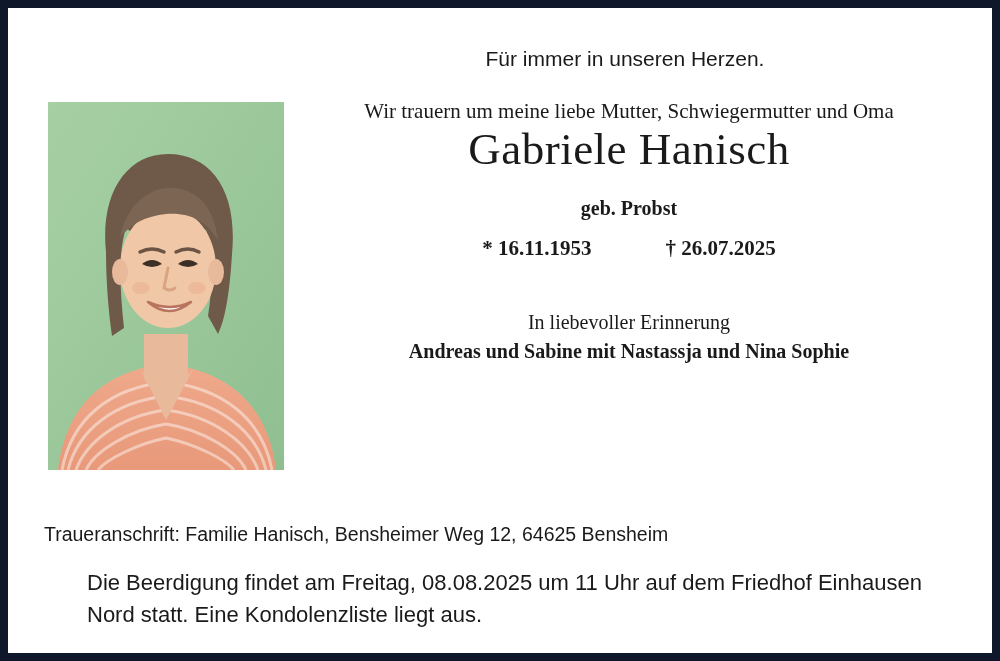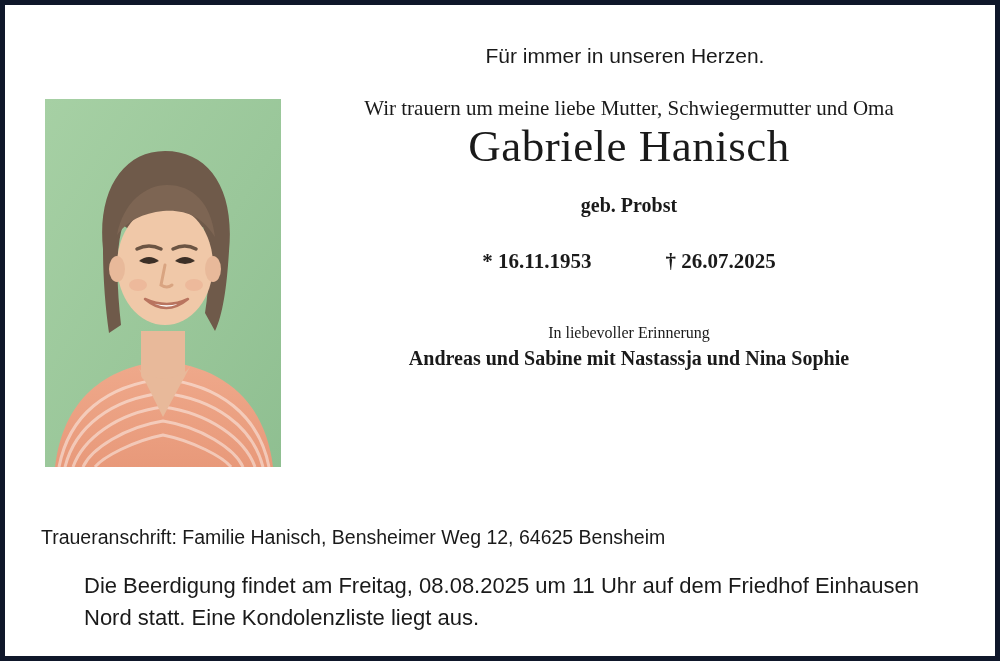--- a/index.html
+++ b/index.html
@@ -13,21 +13,21 @@
     font-family: "Liberation Sans", sans-serif;
     color: #1a1a1a;
     overflow: hidden;
   }
   .notice {
     position: relative;
     box-sizing: border-box;
     width: 1000px;
     height: 661px;
     background: #ffffff;
-    border: 5px solid #0f172a;
+    border: 8px solid #0f172a;
     padding: 0;
   }
   .inner {
     position: absolute;
     left: 0; top: 0; right: 0; bottom: 0;
     padding: 22px 36px 18px 36px;
     box-sizing: border-box;
   }
 
   
@@ -76,31 +76,31 @@
     letter-spacing: 0.5px;
     line-height: 1.1;
     white-space: nowrap;
   }
   .maiden {
     font-size: 20px;
     font-weight: bold;
     margin-top: 22px;
   }
   .dates {
-    margin-top: 32px;
+    margin-top: 16px;
     font-size: 21px;
     font-weight: bold;
     display: flex;
     justify-content: center;
     gap: 74px;
   }
   .dates span { white-space: nowrap; }
   .remembrance {
     margin-top: 48px;
-    font-size: 16px;
+    font-size: 20px;
     line-height: 1.35;
   }
   .mourners {
     font-size: 20px;
     font-weight: bold;
     margin-top: 4px;
     white-space: nowrap;
   }
 
   

